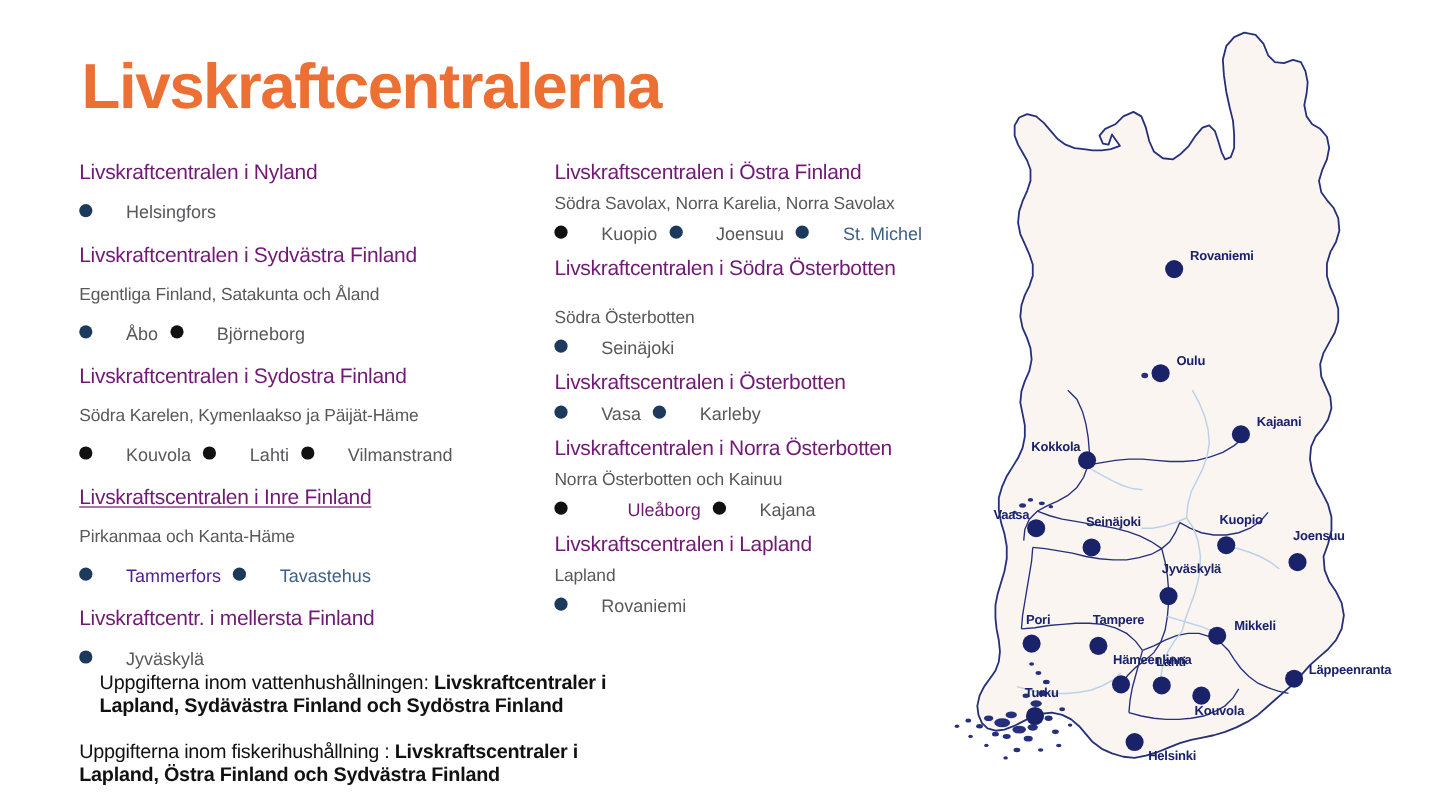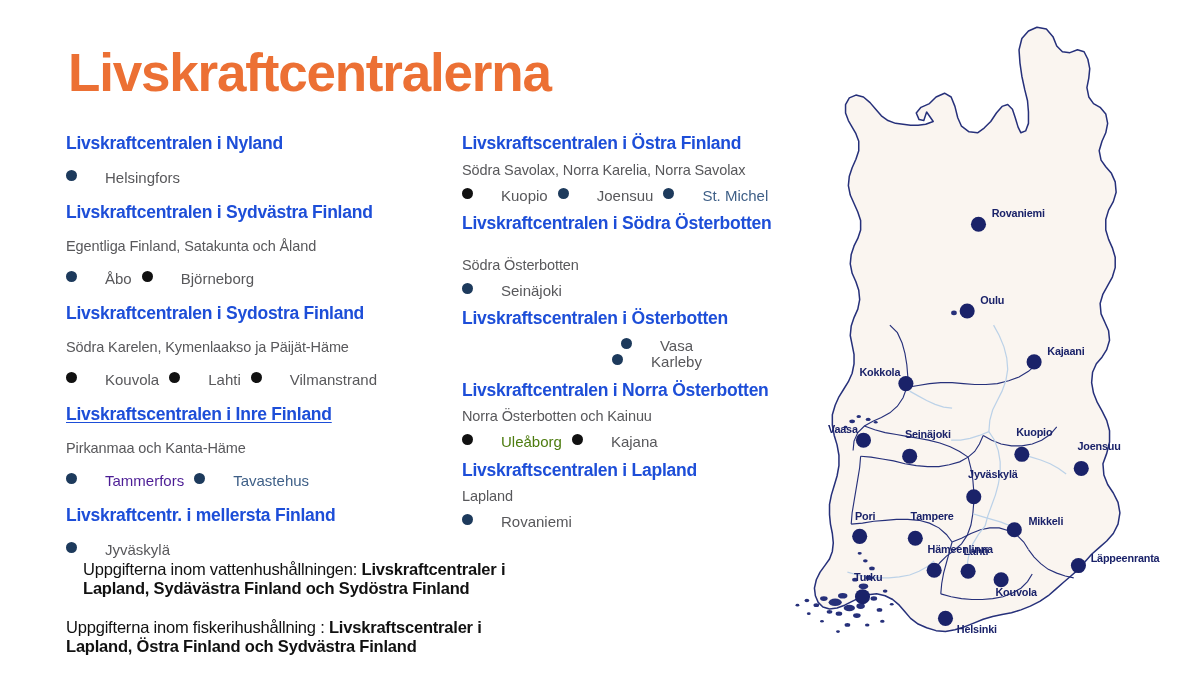--- a/index.html
+++ b/index.html
@@ -35,22 +35,22 @@
     position: absolute;
     top: 134px;
   }
   .col-left  { left: 66px;  width: 400px; }
   .col-right { left: 462px; width: 400px; }
 
   .group { margin-bottom: 0; }
 
   .g-head {
     font-size: 17.5px;
-    font-weight: bold;
-    color: #1d4ed8;
+    font-weight: normal;
+    color: #701a75;
     line-height: 1.12;
     letter-spacing: -0.25px;
     white-space: nowrap;
   }
   .g-head.underlined { text-decoration: underline; text-underline-offset: 2px; }
 
   .g-sub {
     font-size: 14.5px;
     color: #58585b;
     line-height: 1.1;
@@ -210,38 +210,38 @@
         <div class="g-sub" style="margin-top: 24px;">Södra Österbotten</div>
         <div class="g-cities" style="margin-top: 9px;">
           <span class="city" style="margin-right: 10px;">
             <span class="bullet" style="background: rgb(29, 58, 92);"></span>
             <span style="color: rgb(88, 88, 91);">Seinäjoki</span>
           </span>
         </div>
       </div>
       <div class="group">
         <div class="g-head" style="margin-top: 10px;">Livskraftscentralen i Österbotten</div>
-        <div class="g-cities" style="margin-top: 9px; flex-direction: column;">
+        <div class="g-cities" style="margin-top: 9px;">
           <span class="city" style="margin-right: 10px;">
             <span class="bullet" style="background: rgb(29, 58, 92);"></span>
             <span style="color: rgb(88, 88, 91);">Vasa</span>
           </span>
           <span class="city" style="margin-right: 10px;">
             <span class="bullet" style="background: rgb(29, 58, 92);"></span>
             <span style="color: rgb(88, 88, 91);">Karleby</span>
           </span>
         </div>
       </div>
       <div class="group">
         <div class="g-head" style="margin-top: 10px;">Livskraftcentralen i Norra Österbotten</div>
         <div class="g-sub" style="margin-top: 9px;">Norra Österbotten och Kainuu</div>
         <div class="g-cities" style="margin-top: 9px;">
           <span class="city" style="margin-right: 10px;">
             <span class="bullet" style="background: rgb(17, 17, 17);"></span>
-            <span style="color: #4d7c0f;">Uleåborg</span>
+            <span style="color: #701a75; margin-left: 22px;">Uleåborg</span>
           </span>
           <span class="city" style="margin-right: 10px;">
             <span class="bullet" style="background: rgb(17, 17, 17);"></span>
             <span style="color: rgb(88, 88, 91);">Kajana</span>
           </span>
         </div>
       </div>
       <div class="group">
         <div class="g-head" style="margin-top: 10px;">Livskraftscentralen i Lapland</div>
         <div class="g-sub" style="margin-top: 9px;">Lapland</div>

